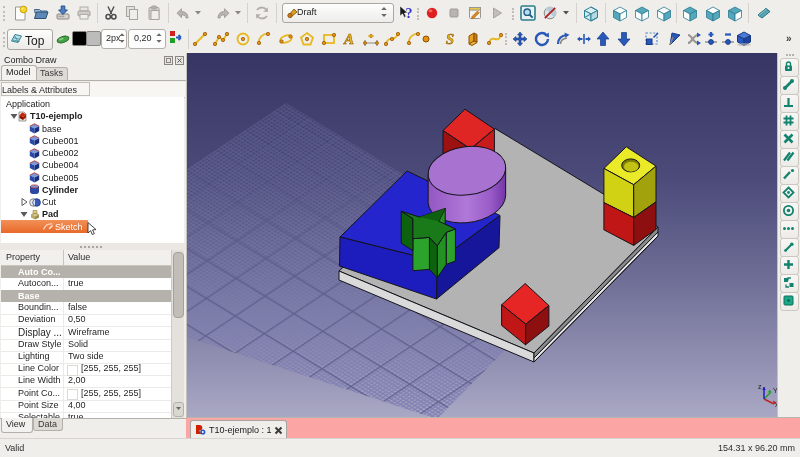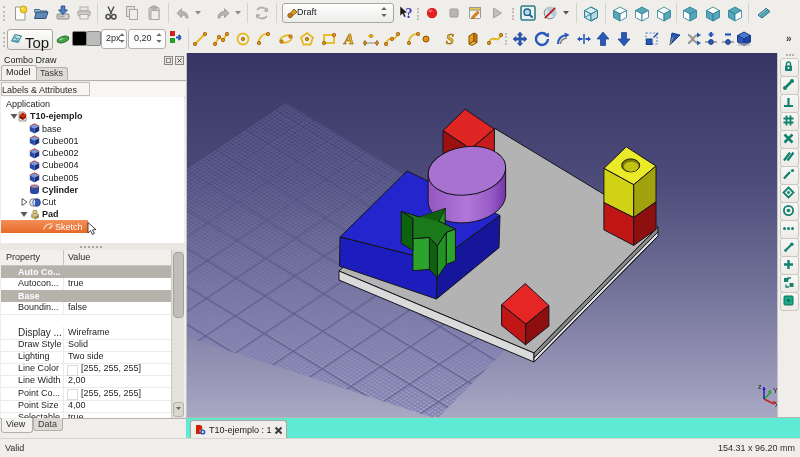--- a/index.html
+++ b/index.html
@@ -166,21 +166,21 @@
       <path d="M2 10 L10 3.5 11.5 4.6 3.5 11.1 z" fill="#8ec4cc" stroke="#1f6f80" stroke-width="0.6"></path>
     </svg>
 </div>
 <div class="abs" style="left:0;top:26px;width:800px;height:27px">
 <div class="handle" style="left:3px"></div>
 <div class="btn" style="left:7px;top:3px;width:44px;height:19px;background:linear-gradient(#fdfdfc,#eceae7);border:1px solid #aaa6a0"></div>
 <svg class="abs" style="left:10px;top:6px" width="13" height="13" viewBox="0 0 13 13">
       <path d="M1.5 9 L5 2.5 11.5 4 8 10.5 z" fill="#bfe0e4" stroke="#2e8296"></path>
       <path d="M3.2 5.7 L9.8 7.2 M4.9 4 L8 10 M2.5 8 l7 1.5" stroke="#2e8296" stroke-width="0.7" fill="none"></path>
     </svg>
-<div class="abs" style="left:25px;top:8px;font-size:15px;color:#1a1a1a">Top</div>
+<div class="abs" style="left:25px;top:8px;font-size:12px;color:#1a1a1a">Top</div>
 <svg class="abs" style="left:56px;top:8px" width="14" height="11" viewBox="0 0 14 11">
       <ellipse cx="7" cy="5.5" rx="6" ry="3" fill="#48a048" stroke="#1a6a1a" transform="rotate(-18 7 5.5)"></ellipse>
       <ellipse cx="5.5" cy="4.6" rx="2.4" ry="1" fill="#88cc88" transform="rotate(-18 7 5.5)"></ellipse>
     </svg>
 <div class="swatch" style="left:72px;top:5px;background:#000"></div>
 <div class="swatch" style="left:86px;top:5px;background:#bcbcbc"></div>
 <div class="spin" style="left:101px;top:3px;width:24px"></div>
 <div class="abs" style="left:106px;top:7px;font-size:9px">2px</div>
 <svg class="abs" style="left:118px;top:5px" width="8" height="14" viewBox="0 0 8 14">
       <path d="M1.4 5 L4 2.2 6.6 5 z M1.4 9 L4 11.8 6.6 9 z" fill="#6a6761"></path>
@@ -436,20 +436,25 @@
 <div class="abs" style="left:0;top:27.7px;width:170px;height:12.2px;border-bottom:1px solid #eceae6">
         <div class="pcell" style="left:17px;width:45px;color:#1e1e1e;font-size:9px">Autocon...</div>
         <div class="abs" style="left:62px;top:0;width:1px;height:12.2px;background:#eceae6"></div>
 <div class="pcell" style="left:67px;color:#1e1e1e;font-size:9px">true</div>
       </div>
 <div class="abs" style="left:0;top:39.9px;width:170px;height:12.2px;background:#b5b1ab;color:#fff;font-weight:bold;font-size:9px;line-height:12px;padding-left:17px">Base</div>
 <div class="abs" style="left:0;top:52.099999999999994px;width:170px;height:12.2px;border-bottom:1px solid #eceae6">
         <div class="pcell" style="left:17px;width:45px;color:#1e1e1e;font-size:9px">Boundin...</div>
         <div class="abs" style="left:62px;top:0;width:1px;height:12.2px;background:#eceae6"></div>
 <div class="pcell" style="left:67px;color:#1e1e1e;font-size:9px">false</div>
+      </div>
+<div class="abs" style="left:0;top:64.3px;width:170px;height:12.2px;border-bottom:1px solid #eceae6">
+        <div class="pcell" style="left:17px;width:45px;color:#1e1e1e;font-size:9px">Deviation</div>
+        <div class="abs" style="left:62px;top:0;width:1px;height:12.2px;background:#eceae6"></div>
+<div class="pcell" style="left:67px;color:#1e1e1e;font-size:9px">0,50</div>
       </div>
 <div class="abs" style="left:0;top:76.5px;width:170px;height:12.2px;border-bottom:1px solid #eceae6">
         <div class="pcell" style="left:17px;width:45px;color:#1e1e1e;font-size:10px">Display ...</div>
         <div class="abs" style="left:62px;top:0;width:1px;height:12.2px;background:#eceae6"></div>
 <div class="pcell" style="left:67px;color:#1e1e1e;font-size:9px">Wireframe</div>
       </div>
 <div class="abs" style="left:0;top:88.7px;width:170px;height:12.2px;border-bottom:1px solid #eceae6">
         <div class="pcell" style="left:17px;width:45px;color:#1e1e1e;font-size:9px">Draw Style</div>
         <div class="abs" style="left:62px;top:0;width:1px;height:12.2px;background:#eceae6"></div>
 <div class="pcell" style="left:67px;color:#1e1e1e;font-size:9px">Solid</div>
@@ -657,21 +662,21 @@
       <rect x="2" y="2" width="4" height="4" fill="#13826e"></rect>
       <rect x="7.5" y="7" width="4" height="4" fill="#13826e"></rect>
       <path d="M4 8.5 V11 H7 M9 2 H6 V4.5" fill="none" stroke="#13826e" stroke-width="1.3"></path>
     </svg>
 <div class="abs" style="left:2px;top:239px;width:17px;height:17px;background:linear-gradient(#f8f7f5,#edebe7);border:1px solid #cbc7c1;border-radius:3px"></div>
 <svg style="position:absolute;left:4px;top:241px" width="13" height="13" viewBox="0 0 13 13">
       <rect x="2" y="2" width="9" height="9" rx="1" fill="#1ba888" stroke="#0e6e58"></rect>
       <circle cx="6.5" cy="6.5" r="1.3" fill="#0a5a48"></circle>
     </svg>
 </div>
-<div class="abs" style="left:186px;top:417px;width:614px;height:21px;background:#5eead4;border-top:1px solid #b8b4ae">
+<div class="abs" style="left:186px;top:417px;width:614px;height:21px;background:#fca5a5;border-top:1px solid #b8b4ae">
 <div class="abs" style="left:4px;top:2px;width:95px;height:19px;background:#f0eeeb;border:1px solid #a9a59f;border-bottom:0;border-radius:3px 3px 0 0"></div>
 <svg class="abs" style="left:9px;top:6px" width="11" height="11" viewBox="0 0 11 11">
       <path d="M1 10 V1 h3.5 a2.8 2.8 0 0 1 0 5.6 H4 L7 10 z" fill="#cc2200"></path>
       <circle cx="7.8" cy="8" r="2.6" fill="#2858c0"></circle>
       <circle cx="7.8" cy="8" r="1" fill="#fff"></circle>
     </svg>
 <div class="abs" style="left:23px;top:7px;font-size:9px;color:#1a1a1a">T10-ejemplo : 1</div>
 <svg class="abs" style="left:88px;top:8px" width="9" height="9" viewBox="0 0 9 9">
       <path d="M1.5 1.5 L7.5 7.5 M7.5 1.5 L1.5 7.5" stroke="#3a3a3a" stroke-width="2"></path>
     </svg>

